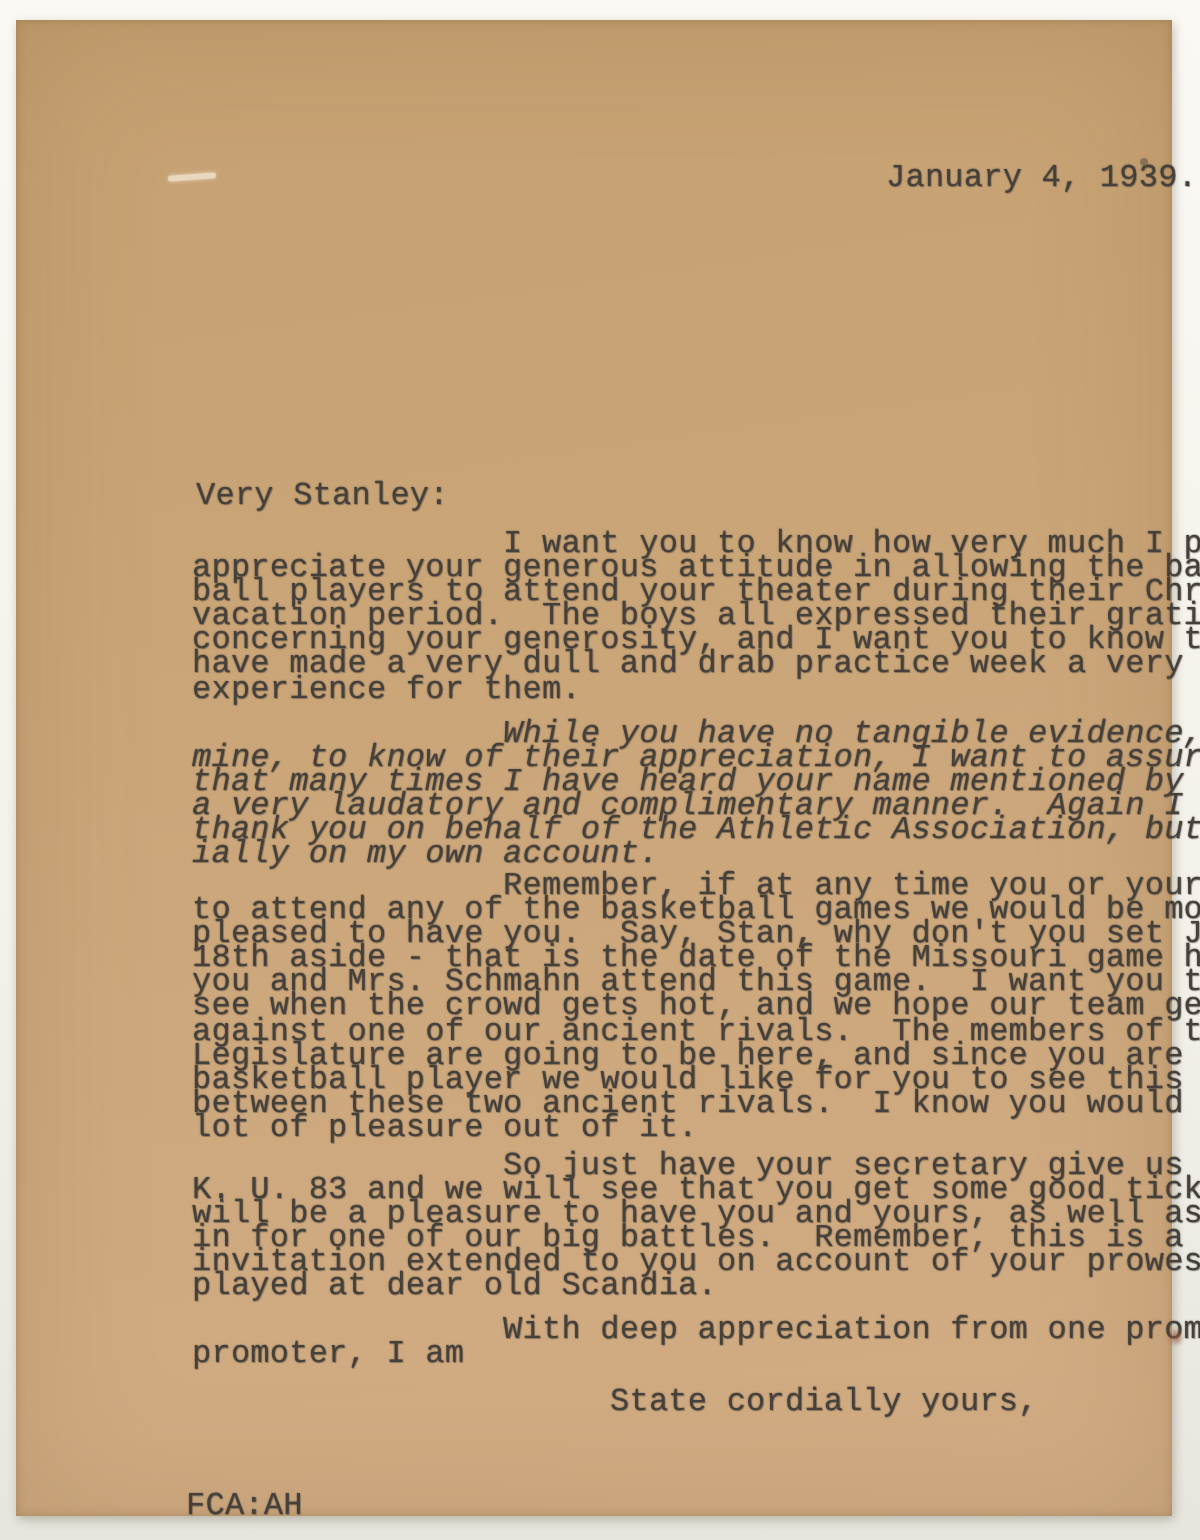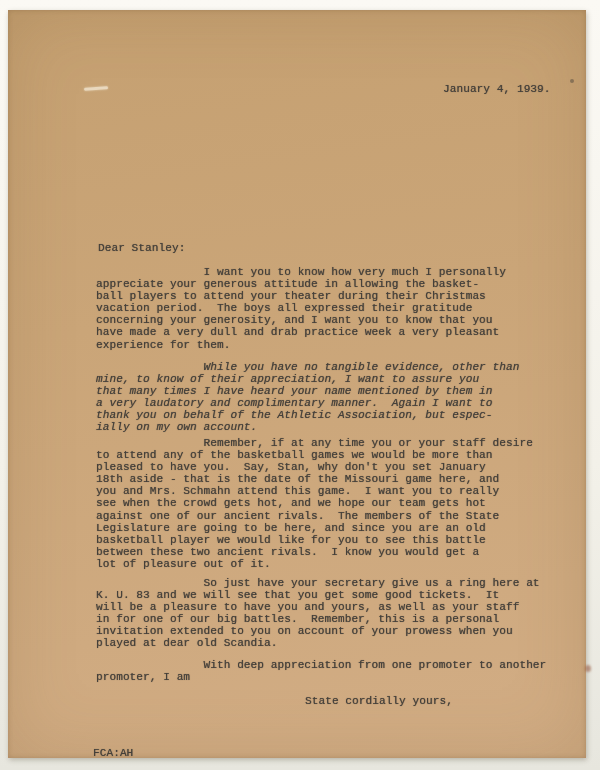--- a/index.html
+++ b/index.html
@@ -25,21 +25,21 @@
     width: 578px; height: 748px;
     background: linear-gradient(172deg, #c5a071 0%, var(--paper) 40%, #cfaa80 78%, #d2ad85 100%);
     box-shadow:
       inset 0 0 70px rgba(122, 90, 48, 0.20),
       inset 0 0 5px rgba(100, 70, 35, 0.28),
       1px 2px 5px rgba(60, 50, 30, 0.28);
   }
   .txt {
     position: absolute;
     white-space: pre;
-    font-size: 11px;
+    font-size: 16px;
     line-height: 12.1px;
     letter-spacing: 0.12px;
     color: var(--ink);
     text-shadow:
       0 0 1px rgba(69, 64, 58, 0.62),
       0.4px 0.4px 0 rgba(69, 64, 58, 0.35);
   }
   .date       { left: 435px; top: 73px;  }
   .recipient  { left: 90px;  top: 188px; }
   .salutation { left: 90px;  top: 232px; }
@@ -80,21 +80,21 @@
 </style>
 </head>
 <body>
 
 <div class="scan">
   <div class="paper">
 
     <div class="txt date">January 4, 1939.</div>
 
 
-    <div class="txt salutation">Dear Stanley:</div>
+    <div class="txt salutation">Very Stanley:</div>
 
     <div class="txt p1">                I want you to know how very much I personally
 appreciate your generous attitude in allowing the basket-
 ball players to attend your theater during their Christmas
 vacation period.  The boys all expressed their gratitude
 concerning your generosity, and I want you to know that you
 have made a very dull and drab practice week a very pleasant
 experience for them.</div>
 
     <div class="txt p2">                While you have no tangible evidence, other than

